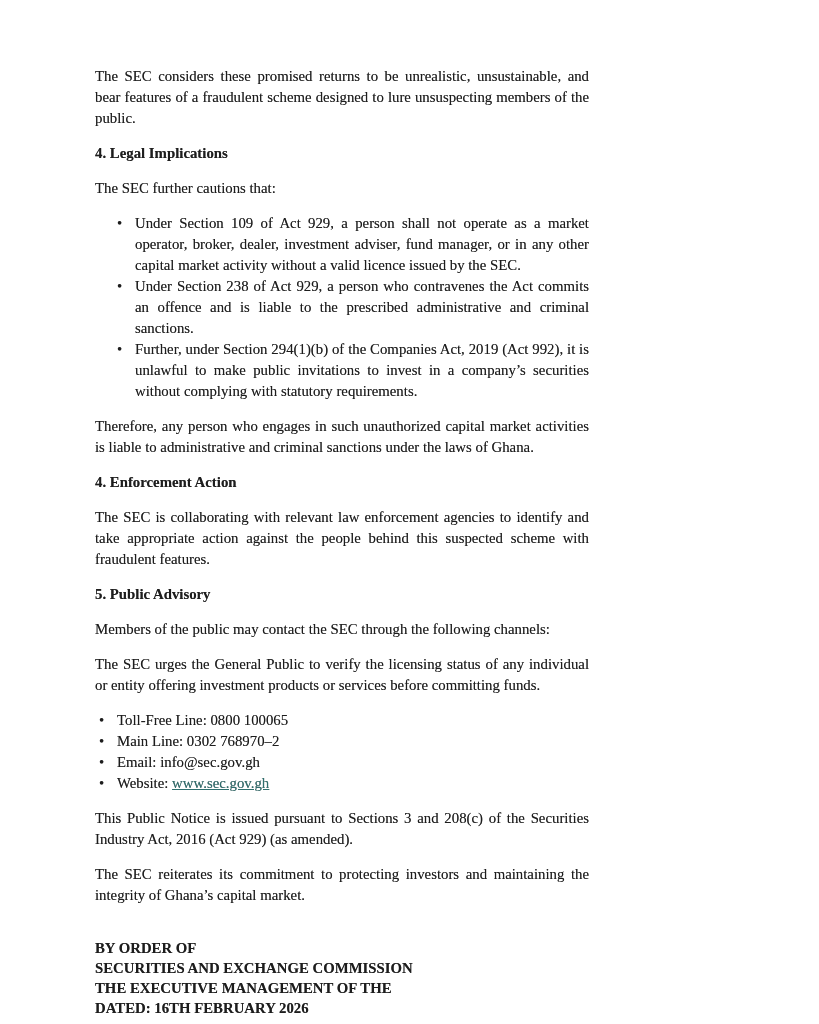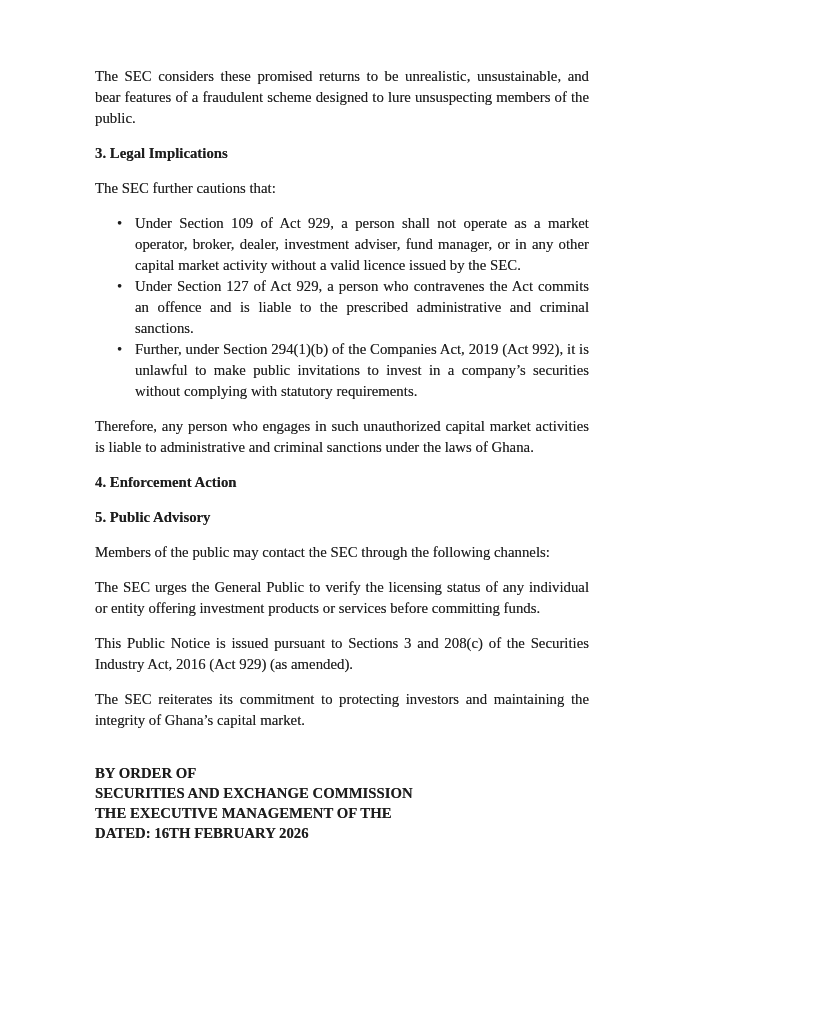--- a/index.html
+++ b/index.html
@@ -45,41 +45,48 @@
   }
   .signature { font-weight: bold; line-height: 20px; margin-top: 32px; }
 </style>
 </head>
 <body>
 
 <div class="page">
 
   <p class="para">The SEC considers these promised returns to be unrealistic, unsustainable, and bear features of a fraudulent scheme designed to lure unsuspecting members of the public.</p>
 
-  <p class="heading">3. Legal Implications</p>
+  <p class="heading">4. Legal Implications</p>
 
   <p class="para">The SEC further cautions that:</p>
 
   <ul class="bullet-list legal-list">
     <li>Under Section 109 of Act 929, a person shall not operate as a market operator, broker, dealer, investment adviser, fund manager, or in any other capital market activity without a valid licence issued by the SEC.</li>
-    <li>Under Section 127 of Act 929, a person who contravenes the Act commits an offence and is liable to the prescribed administrative and criminal sanctions.</li>
+    <li>Under Section 238 of Act 929, a person who contravenes the Act commits an offence and is liable to the prescribed administrative and criminal sanctions.</li>
     <li>Further, under Section 294(1)(b) of the Companies Act, 2019 (Act 992), it is unlawful to make public invitations to invest in a company’s securities without complying with statutory requirements.</li>
   </ul>
 
   <p class="para">Therefore, any person who engages in such unauthorized capital market activities is liable to administrative and criminal sanctions under the laws of Ghana.</p>
 
   <p class="heading">4. Enforcement Action</p>
 
+  <p class="para">The SEC is collaborating with relevant law enforcement agencies to identify and take appropriate action against the people behind this suspected scheme with fraudulent features.</p>
 
   <p class="heading">5. Public Advisory</p>
 
   <p class="para">Members of the public may contact the SEC through the following channels:</p>
 
   <p class="para">The SEC urges the General Public to verify the licensing status of any individual or entity offering investment products or services before committing funds.</p>
 
+  <ul class="bullet-list contact-list">
+    <li>Toll-Free Line: 0800 100065</li>
+    <li>Main Line: 0302 768970–2</li>
+    <li>Email: info@sec.gov.gh</li>
+    <li><span>Website: </span><a class="link">www.sec.gov.gh</a></li>
+  </ul>
 
   <p class="para">This Public Notice is issued pursuant to Sections 3 and 208(c) of the Securities Industry Act, 2016 (Act 929) (as amended).</p>
 
   <p class="para">The SEC reiterates its commitment to protecting investors and maintaining the integrity of Ghana’s capital market.</p>
 
   <div class="signature">
     <div>BY ORDER OF</div>
     <div>SECURITIES AND EXCHANGE COMMISSION</div>
     <div>THE EXECUTIVE MANAGEMENT OF THE</div>
     <div>DATED: 16TH FEBRUARY 2026</div>

